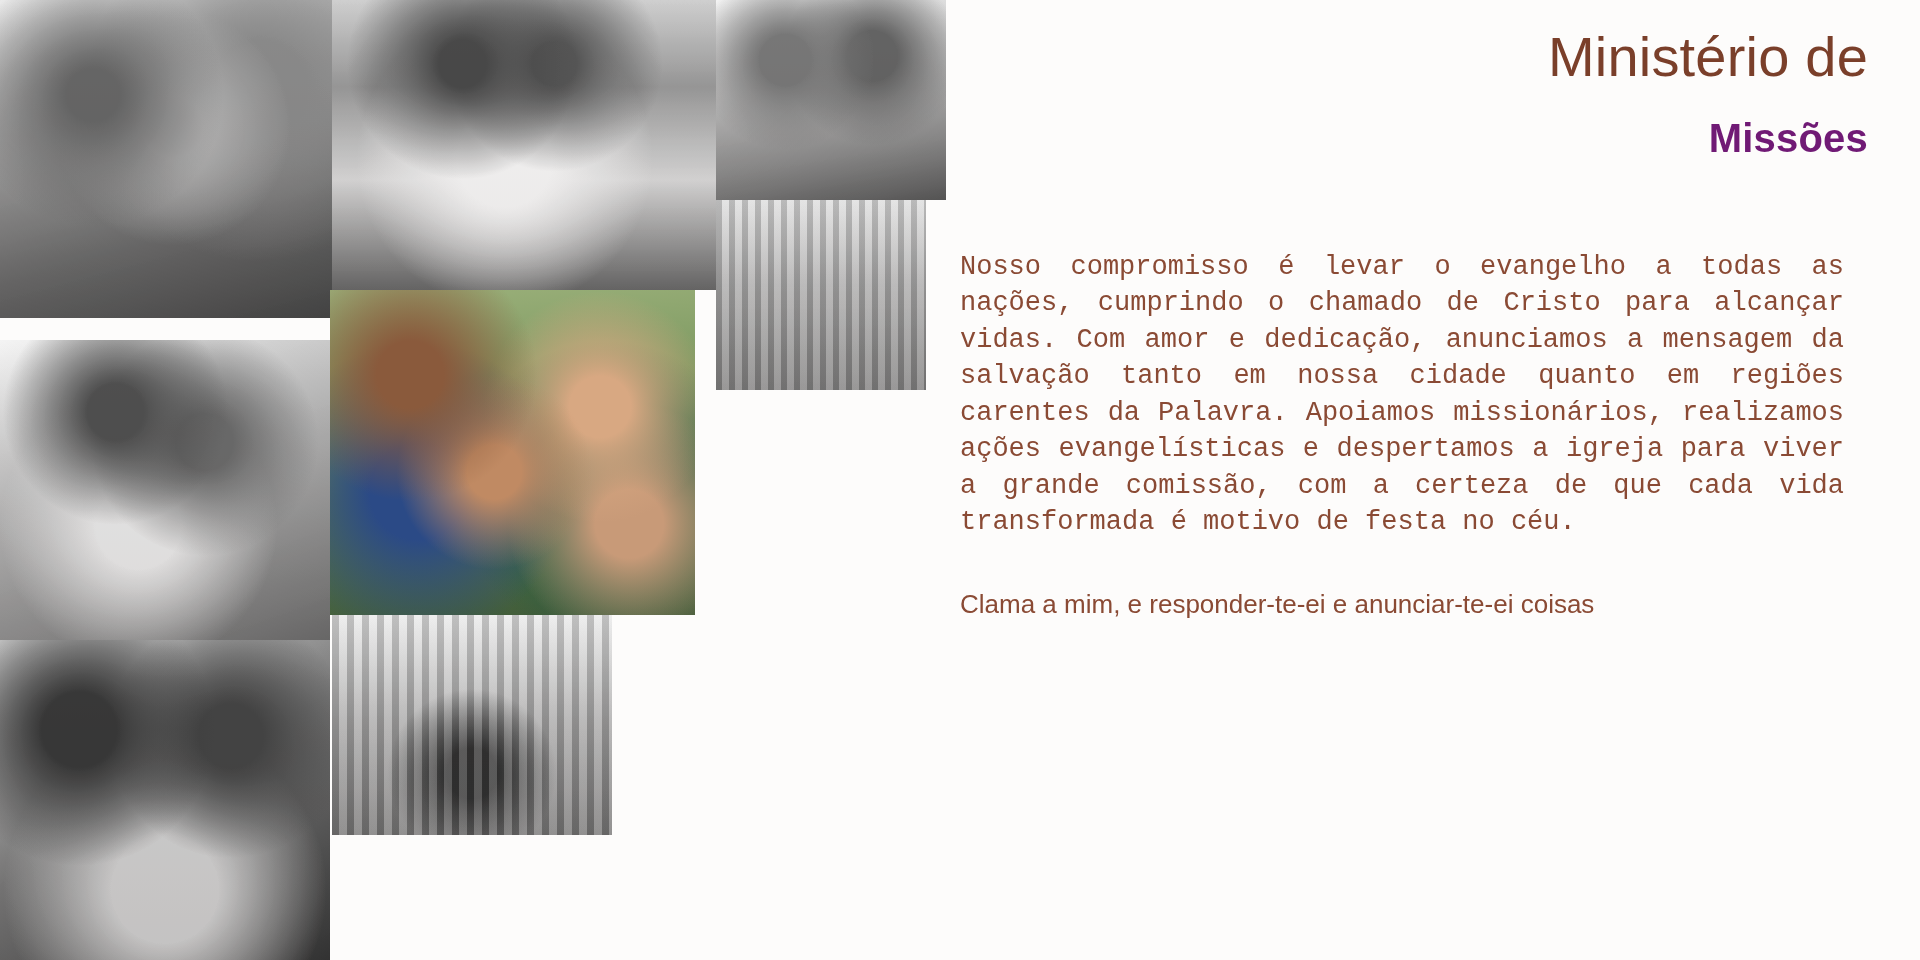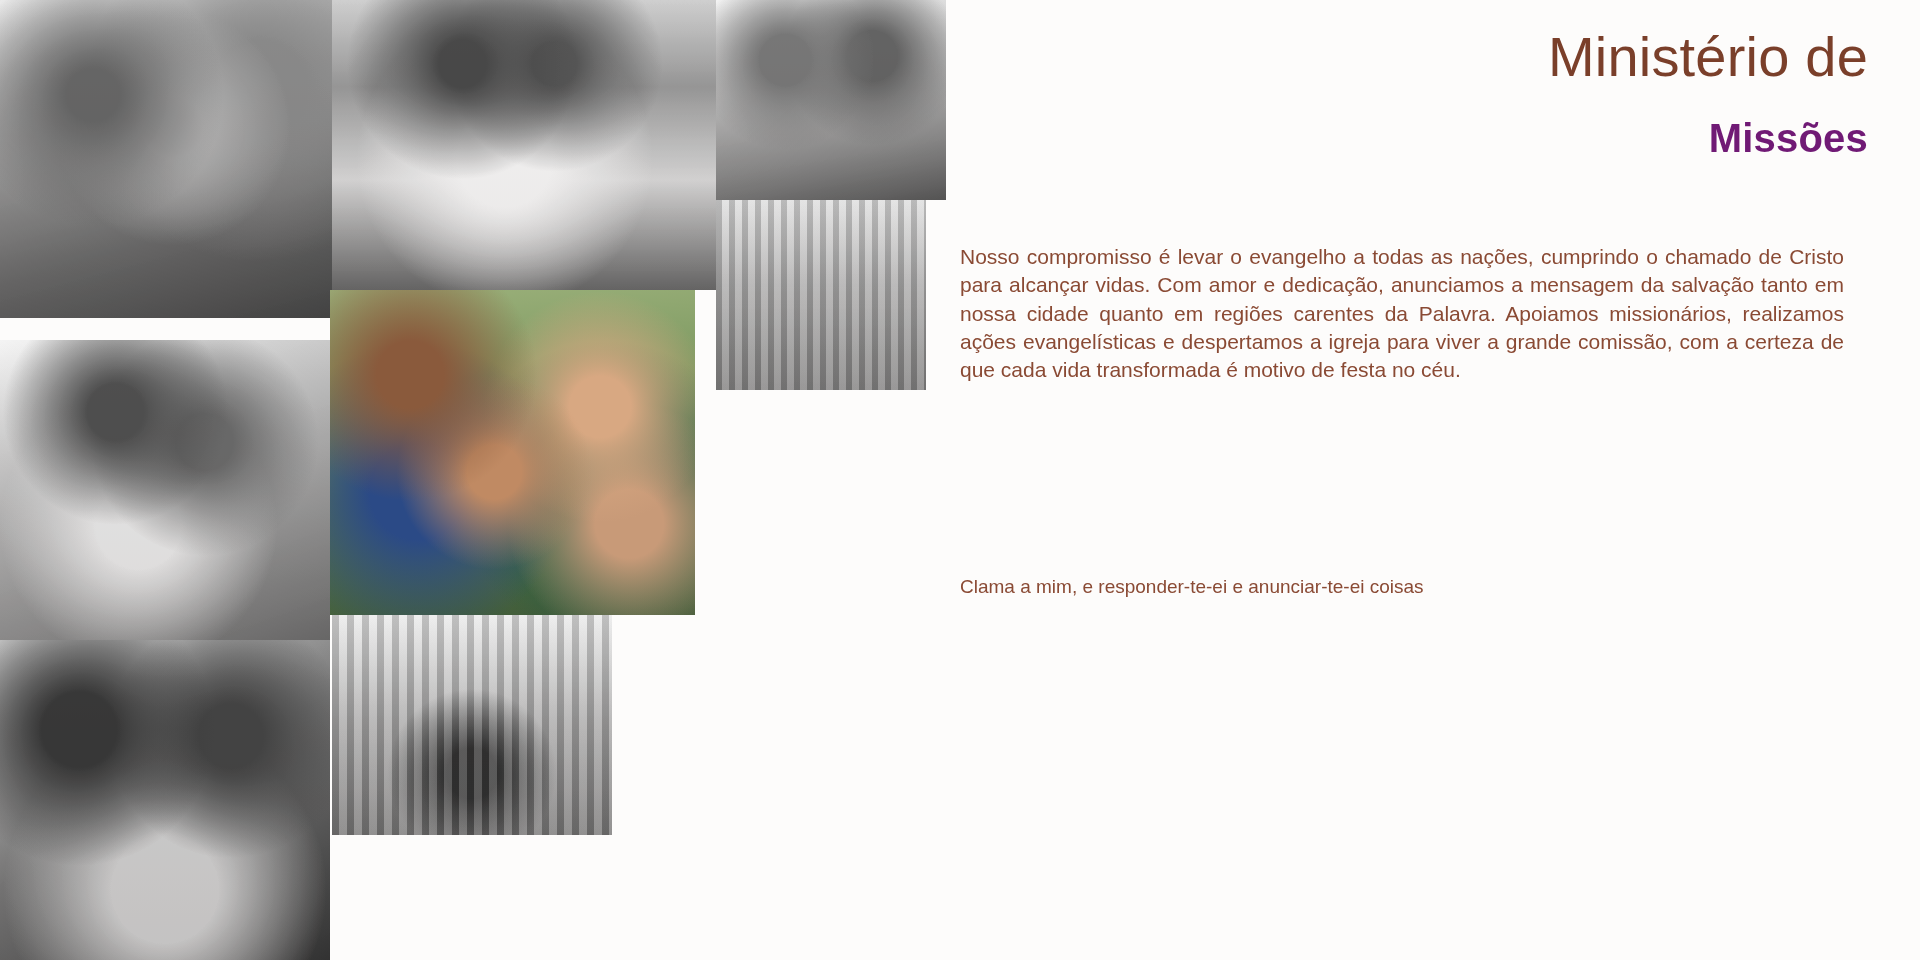--- a/index.html
+++ b/index.html
@@ -140,33 +140,34 @@
     letter-spacing: 0.2px;
     margin-top: 32px;
   }
 
   .body-text {
     position: absolute;
     left: 0;
     top: 222px;
     width: 884px;
     color: #8a4a34;
-    font-size: 21px;
+    font-size: 27px;
     line-height: 1.35;
     text-align: justify;
     text-justify: inter-word;
+    font-family: Liberation Mono, monospace;
   }
 
   .verse {
     position: absolute;
     left: 0;
-    top: 574px;
+    top: 586px;
     width: 700px;
     color: #8a4a34;
-    font-size: 19px;
+    font-size: 26px;
     line-height: 1.42;
   }
   .verse-line { display: block; }
 </style>
 </head>
 <body>
 
 <div class="slide">
 
   <div class="collage">

